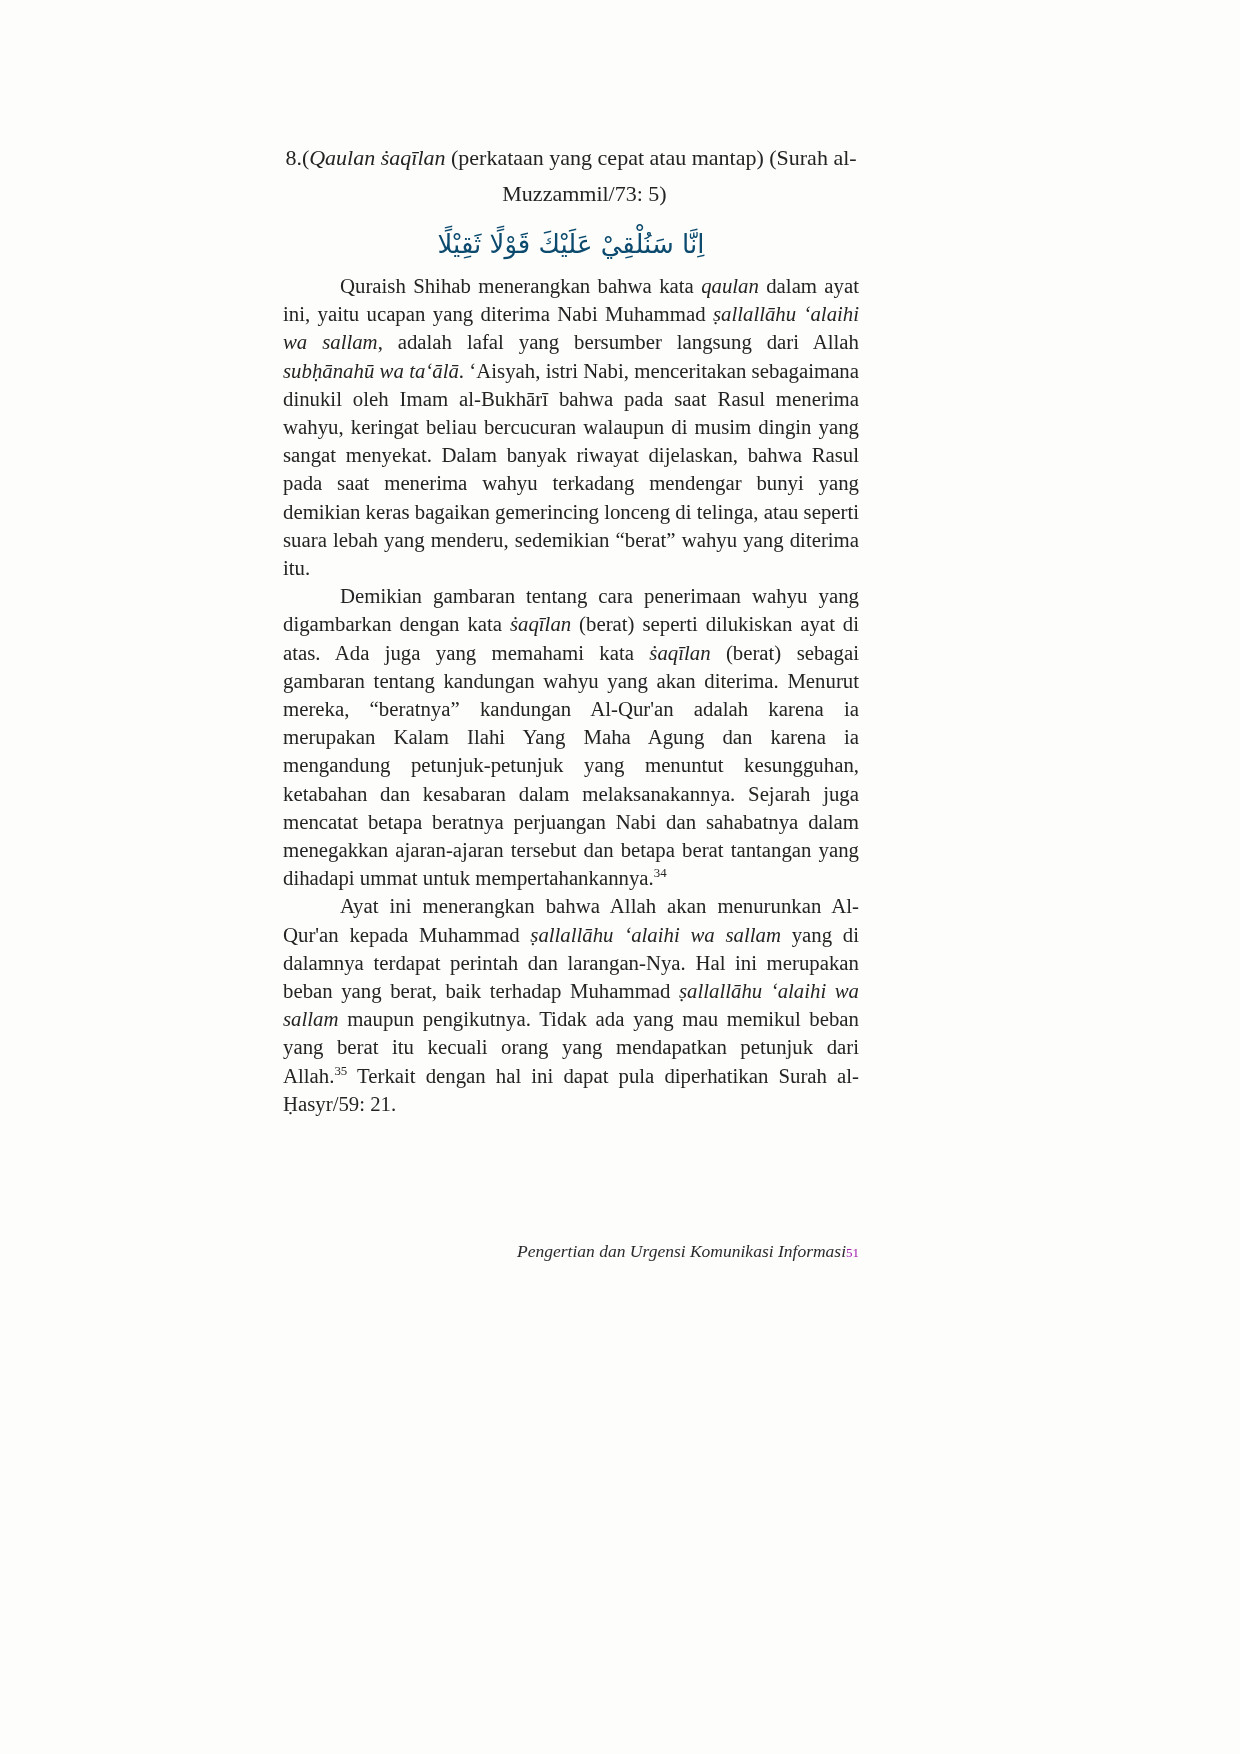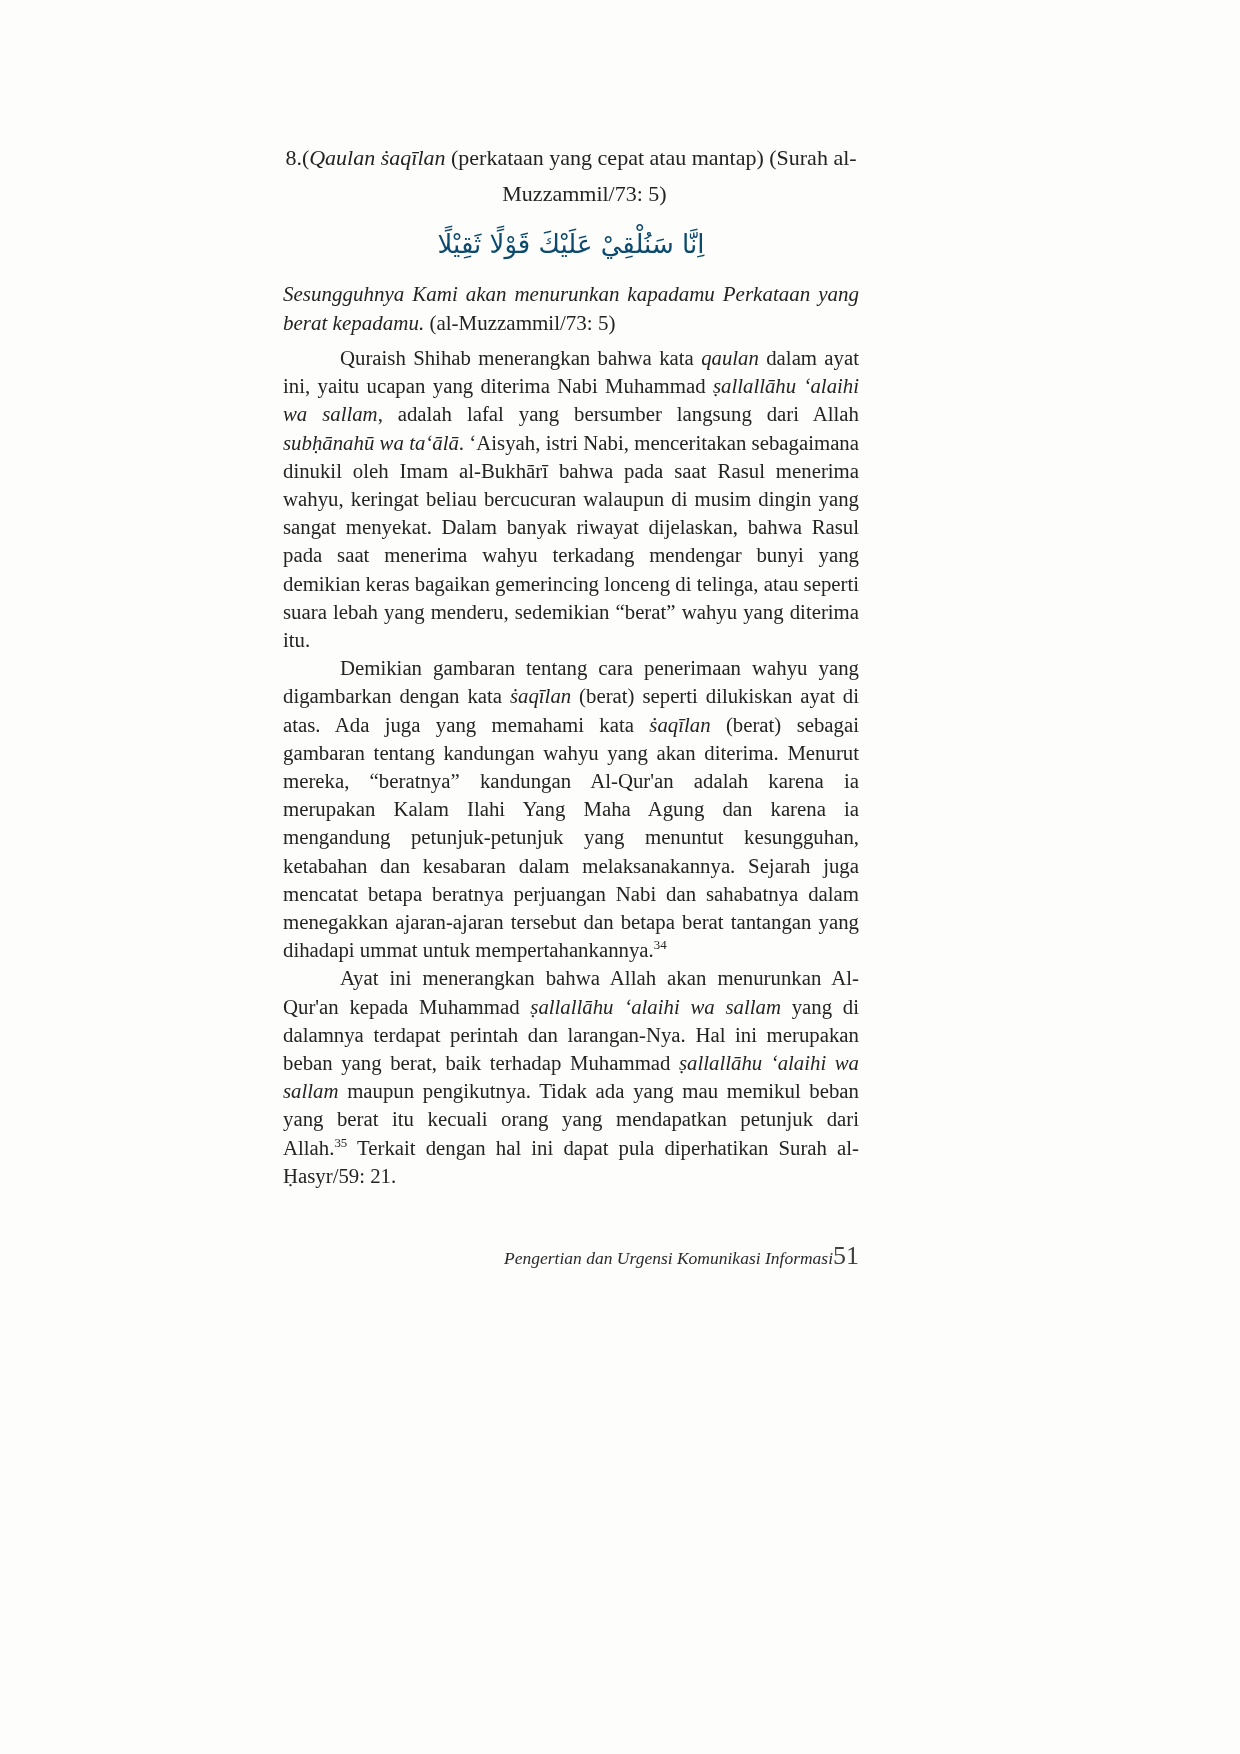--- a/index.html
+++ b/index.html
@@ -67,36 +67,35 @@
     display: flex;
     justify-content: flex-end;
     align-items: baseline;
   }
   .footer-title {
     font-style: italic;
     font-size: 17.5px;
     color: #2a2a2c;
   }
   .footer-page {
-    font-size: 26px;
-    color: #404040;
+    font-size: 13px;
+    color: #a21caf;
   }
 </style>
 </head>
 <body>
 
 <div class="page">
 
   <div class="text-column">
 
     <div class="heading"><span>8.(</span><span class="it">Qaulan ṡaqīlan</span><span> (perkataan yang cepat atau mantap) (Surah al-Muzzammil/73: 5)</span></div>
 
     <div class="arabic">اِنَّا سَنُلْقِيْ عَلَيْكَ قَوْلًا ثَقِيْلًا</div>
 
-    <div class="translation"><span class="it">Sesungguhnya Kami akan menurunkan kapadamu Perkataan yang berat kepadamu.</span><span> (al-Muzzammil/73: 5)</span></div>
 
     <p class="body-para"><span>Quraish Shihab menerangkan bahwa kata </span><span class="it">qaulan</span><span> dalam ayat ini, yaitu ucapan yang diterima Nabi Muhammad </span><span class="it">ṣallallāhu ‘alaihi wa sallam</span><span>, adalah lafal yang bersumber langsung dari Allah </span><span class="it">subḥānahū wa ta‘ālā</span><span>. ‘Aisyah, istri Nabi, menceritakan sebagaimana dinukil oleh Imam al-Bukhārī bahwa pada saat Rasul menerima wahyu, keringat beliau bercucuran walaupun di musim dingin yang sangat menyekat. Dalam banyak riwayat dijelaskan, bahwa Rasul pada saat menerima wahyu terkadang mendengar bunyi yang demikian keras bagaikan gemerincing lonceng di telinga, atau seperti suara lebah yang menderu, sedemikian “berat” wahyu yang diterima itu.</span></p>
 
     <p class="body-para"><span>Demikian gambaran tentang cara penerimaan wahyu yang digambarkan dengan kata </span><span class="it">ṡaqīlan</span><span> (berat) seperti dilukiskan ayat di atas. Ada juga yang memahami kata </span><span class="it">ṡaqīlan</span><span> (berat) sebagai gambaran tentang kandungan wahyu yang akan diterima. Menurut mereka, “beratnya” kandungan Al-Qur'an adalah karena ia merupakan Kalam Ilahi Yang Maha Agung dan karena ia mengandung petunjuk-petunjuk yang menuntut kesungguhan, ketabahan dan kesabaran dalam melaksanakannya. Sejarah juga mencatat betapa beratnya perjuangan Nabi dan sahabatnya dalam menegakkan ajaran-ajaran tersebut dan betapa berat tantangan yang dihadapi ummat untuk mempertahankannya.</span><sup>34</sup></p>
 
     <p class="body-para"><span>Ayat ini menerangkan bahwa Allah akan menurunkan Al-Qur'an kepada Muhammad </span><span class="it">ṣallallāhu ‘alaihi wa sallam</span><span> yang di dalamnya terdapat perintah dan larangan-Nya. Hal ini merupakan beban yang berat, baik terhadap Muhammad </span><span class="it">ṣallallāhu ‘alaihi wa sallam</span><span> maupun pengikutnya. Tidak ada yang mau memikul beban yang berat itu kecuali orang yang mendapatkan petunjuk dari Allah.</span><sup>35</sup><span> Terkait dengan hal ini dapat pula diperhatikan Surah al-Ḥasyr/59: 21.</span></p>
 
   </div>
 
   <div class="footer">

